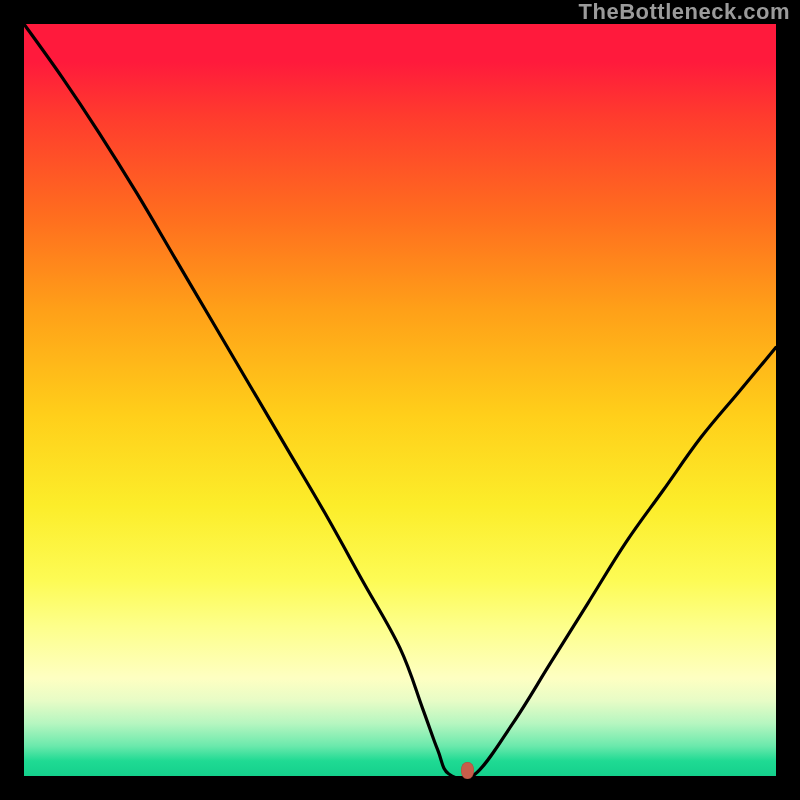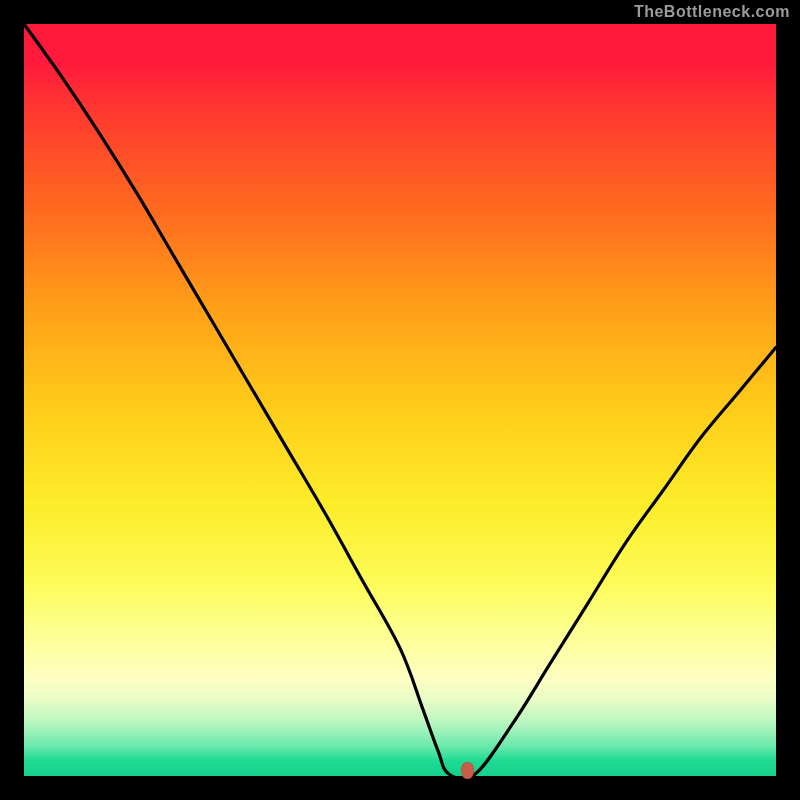--- a/index.html
+++ b/index.html
@@ -42,21 +42,21 @@
       #1fda93 98%,
       #14d08c 100%);
   }
   .watermark {
     position: absolute;
     top: 0;
     right: 10px;
     height: 24px;
     line-height: 24px;
     color: #9b9b9b;
-    font-size: 16px;
+    font-size: 22px;
     letter-spacing: 0.5px;
     font-weight: 600;
   }
   svg.curve {
     position: absolute;
     top: 0;
     left: 0;
     width: 752px;
     height: 752px;
   }

